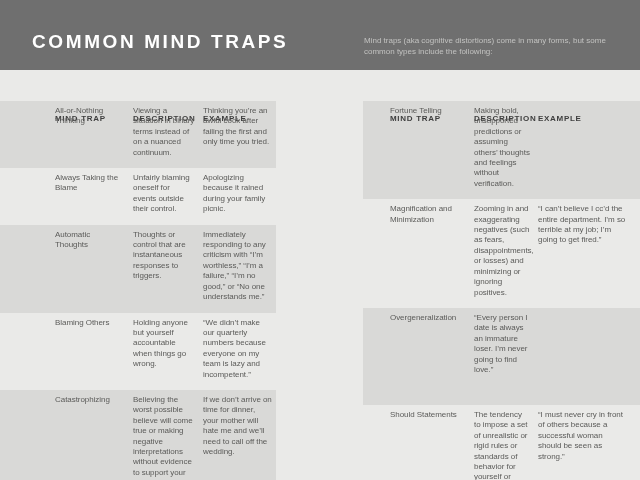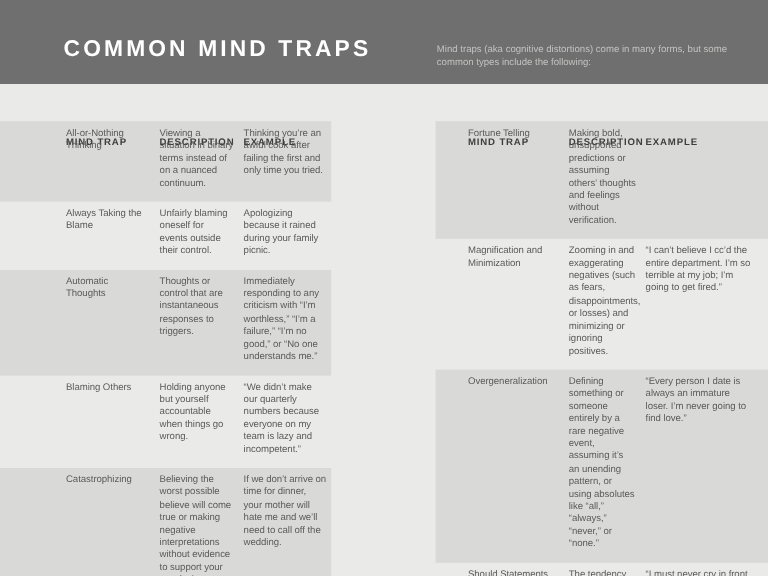--- a/index.html
+++ b/index.html
@@ -15,21 +15,21 @@
   .page{
     position:relative;width:640px;height:480px;overflow:hidden;
     background:var(--page-bg,#eaeae8);
     font-family:"Liberation Sans",sans-serif;
   }
   .header{
     position:relative;width:640px;height:70px;
     background:var(--header-bg,#6f6f6f);
   }
   .title{
-    position:absolute;left:53px;top:31px;
+    position:absolute;left:32px;top:31px;
     color:var(--title-color,#fff);
     font-size:19px;font-weight:bold;letter-spacing:2.6px;white-space:nowrap;
   }
   .subtitle{
     position:absolute;left:364px;top:36px;width:254px;
     color:var(--subtitle-color,#c2c2c0);
     font-size:8px;line-height:10.5px;
   }
   .table{position:absolute;top:70px;}
   .table.left{left:0;width:276px;}
@@ -109,21 +109,20 @@
       <div class="c">Fortune Telling</div>
       <div class="c">Making bold, unsupported predictions or assuming others’ thoughts and feelings without verification.</div>
     </div>
     <div class="row" style="min-height:85px">
       <div class="c">Magnification and Minimization</div>
       <div class="c">Zooming in and exaggerating negatives (such as fears, disappointments, or losses) and minimizing or ignoring positives.</div>
       <div class="c">“I can’t believe I cc’d the entire department. I’m so terrible at my job; I’m going to get fired.”</div>
     </div>
     <div class="row shade" style="min-height:97px">
       <div class="c">Overgeneralization</div>
-      <div class="c">Defining something or someone entirely by a rare negative event, assuming it’s an unending pattern, or using absolutes like “all,” “always,” “never,” or “none.”</div>
       <div class="c">“Every person I date is always an immature loser. I’m never going to find love.”</div>
     </div>
     <div class="row" style="min-height:103px">
       <div class="c">Should Statements</div>
       <div class="c">The tendency to impose a set of unrealistic or rigid rules or standards of behavior for yourself or others. Using words like “should” or “must.”</div>
       <div class="c">“I must never cry in front of others because a successful woman should be seen as strong.”</div>
     </div>
   </div>
 
 </div>

